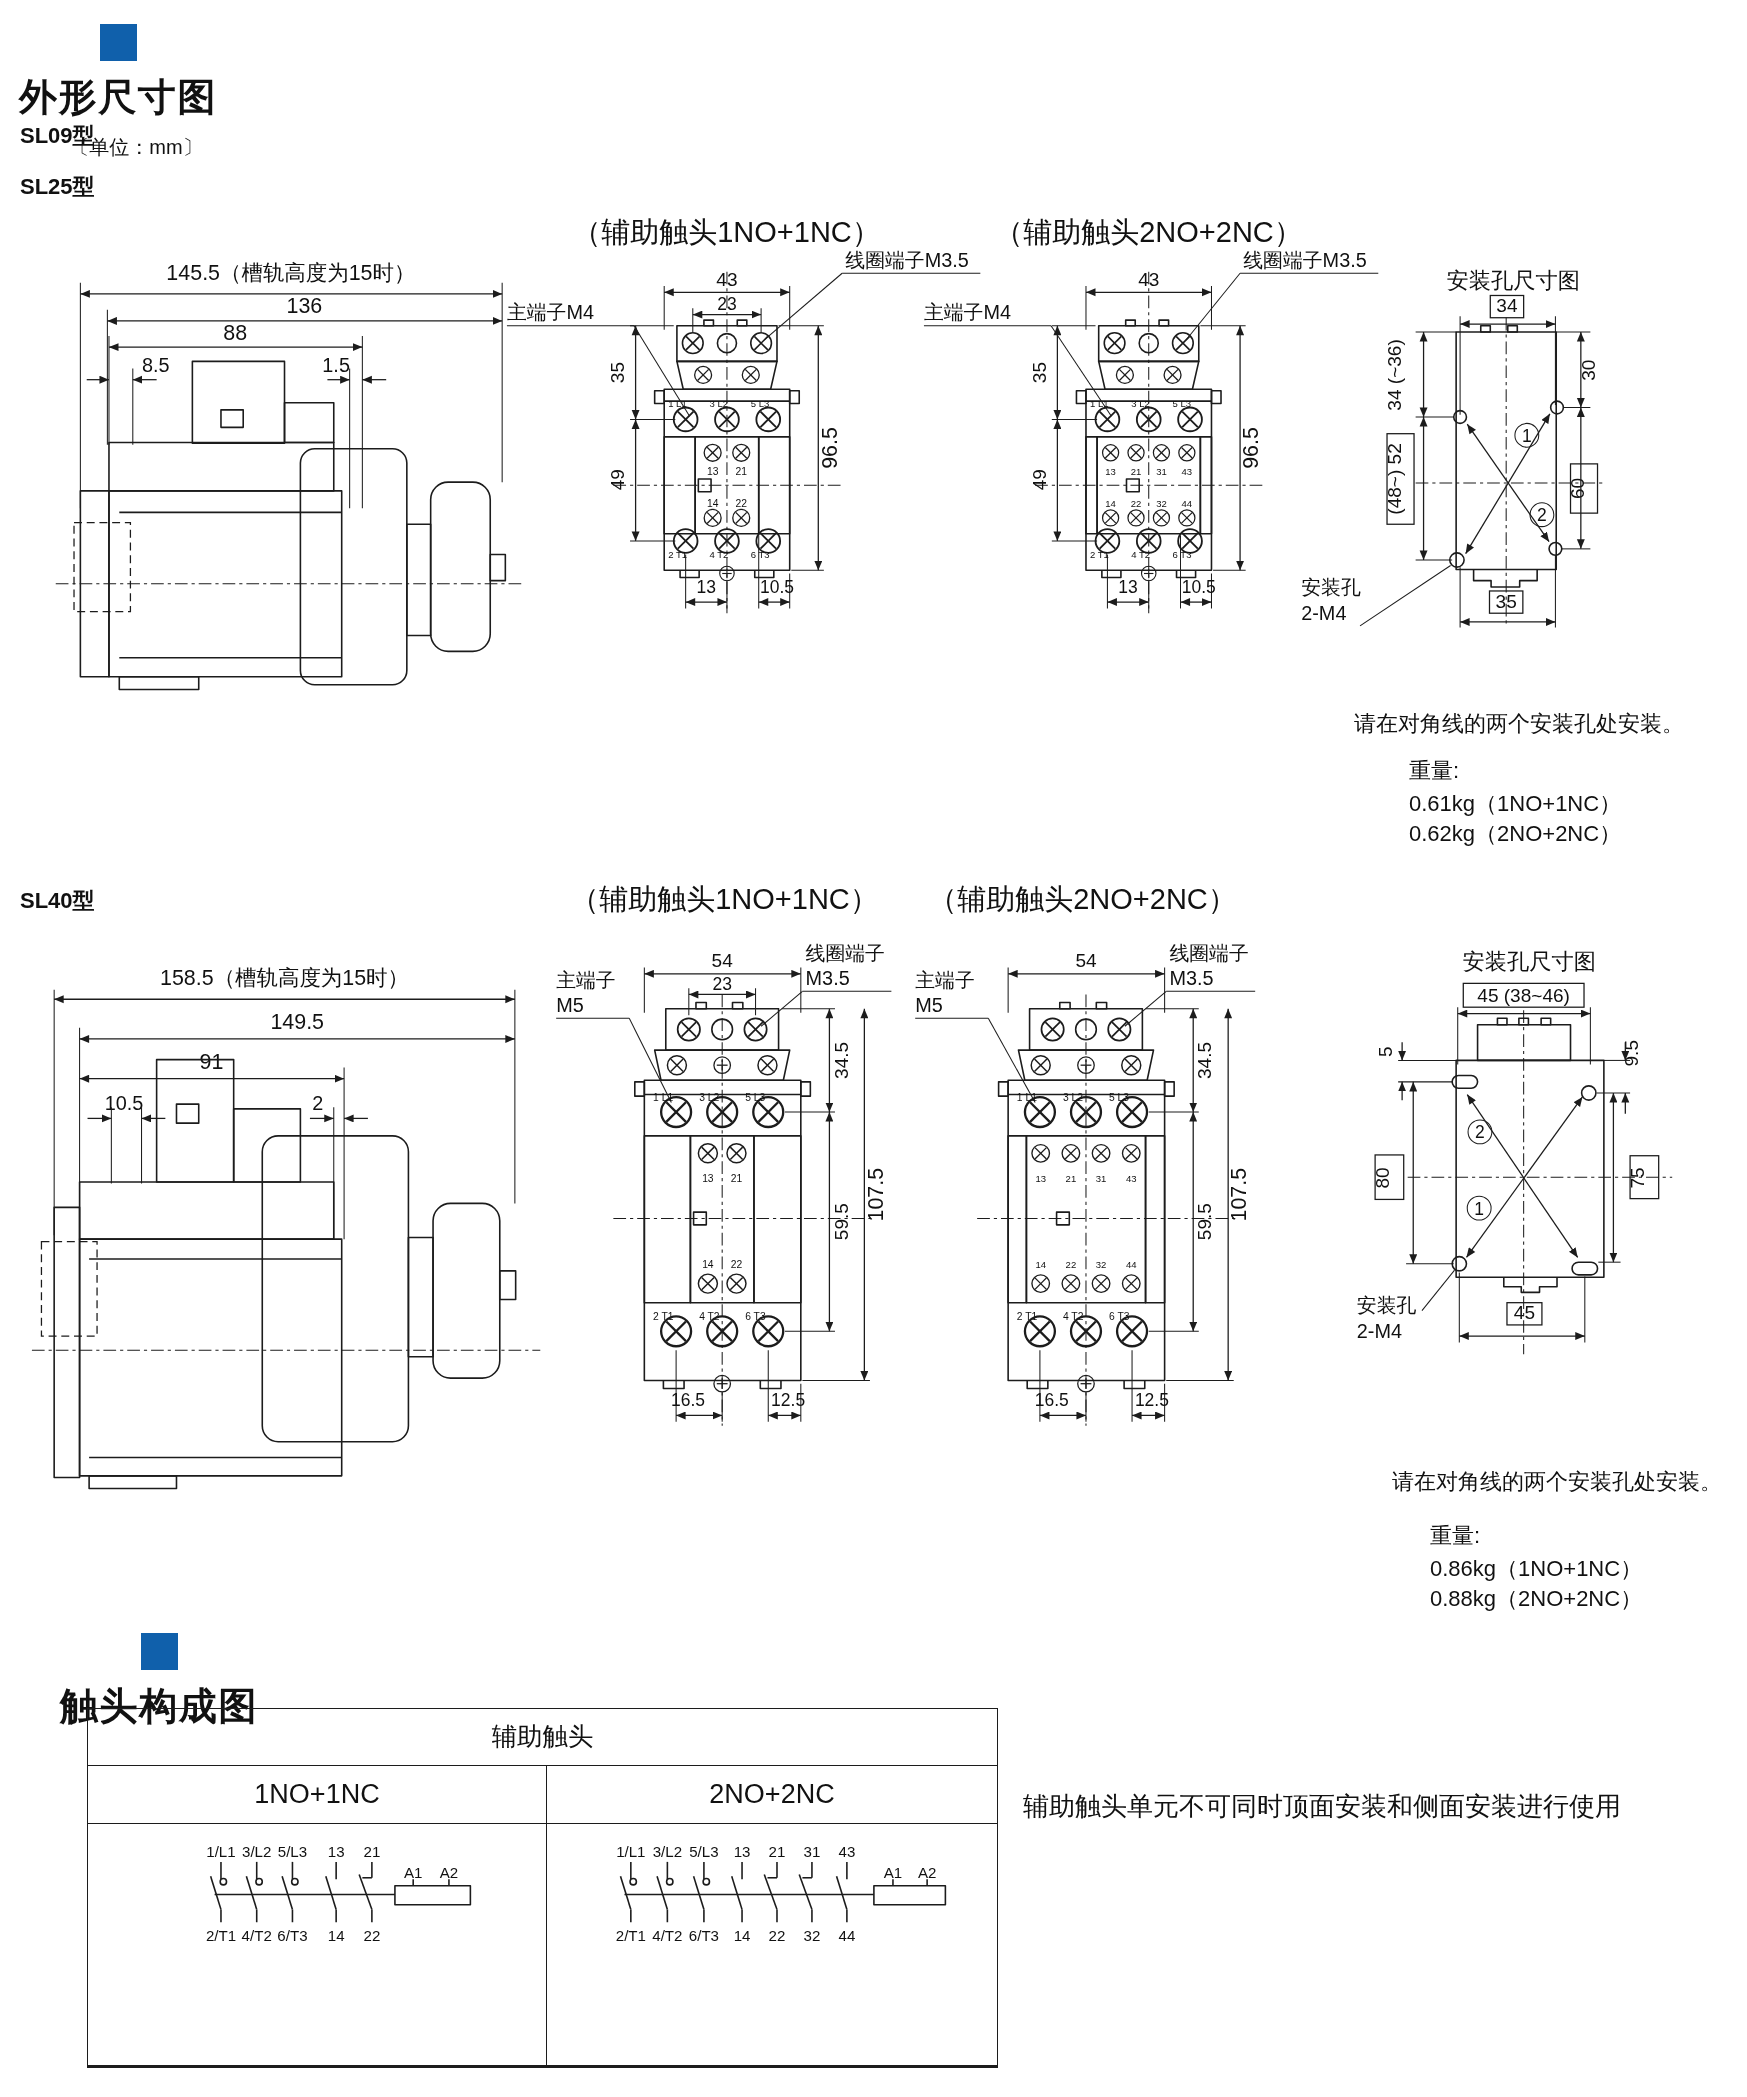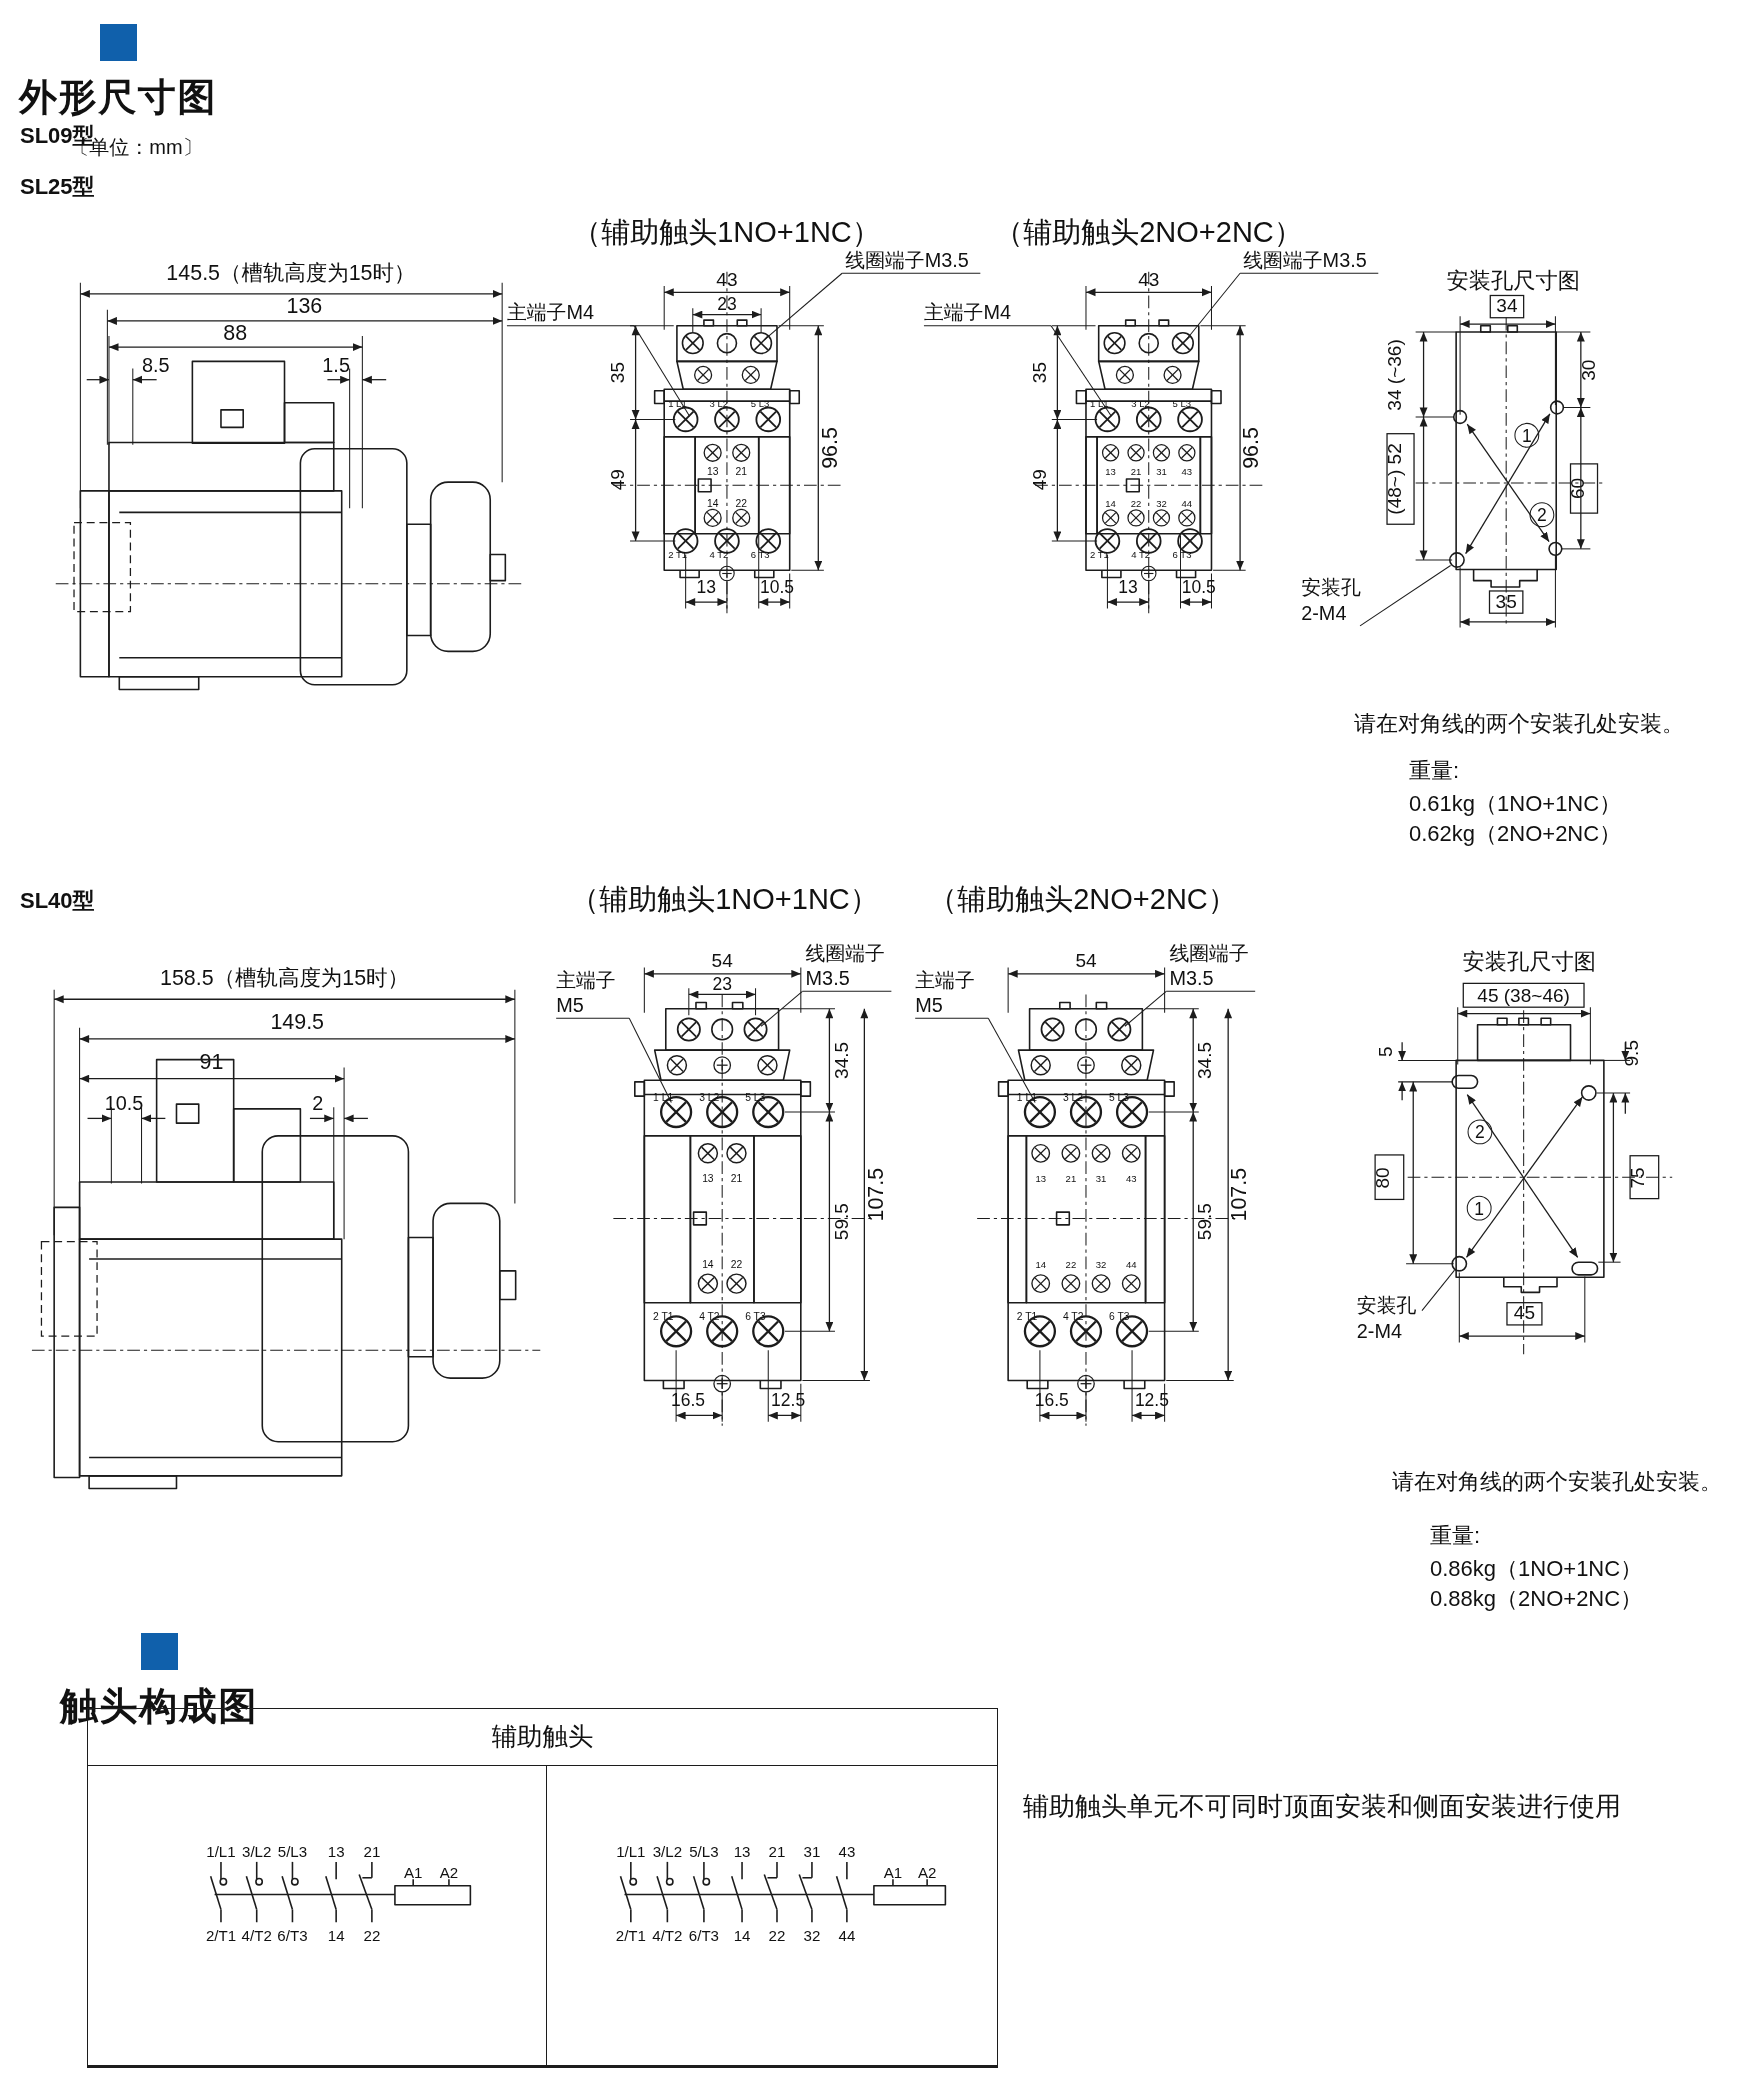--- a/index.html
+++ b/index.html
@@ -693,20 +693,24 @@
 
 <div class="abs sec-head" style="left:19px;top:1633px;margin-left:41px;">
   <div class="sq"></div>
   <div class="sec-title">触头构成图</div>
 </div>
 
 <div class="tbl">
   <div class="tr-a">
         <span>辅助触头</span>
       </div>
+  <div class="tr-b">
+    <div class="tc1">1NO+1NC</div>
+    <div class="tc2">2NO+2NC</div>
+  </div>
   <div class="tr-c">
     <div class="tc1"></div>
     <div class="tc2"></div>
   </div>
 </div>
 
 <div class="abs" style="left:1023px;top:1789px;font-size:26px;">辅助触头单元不可同时顶面安装和侧面安装进行使用</div>
 
 </div>
 

